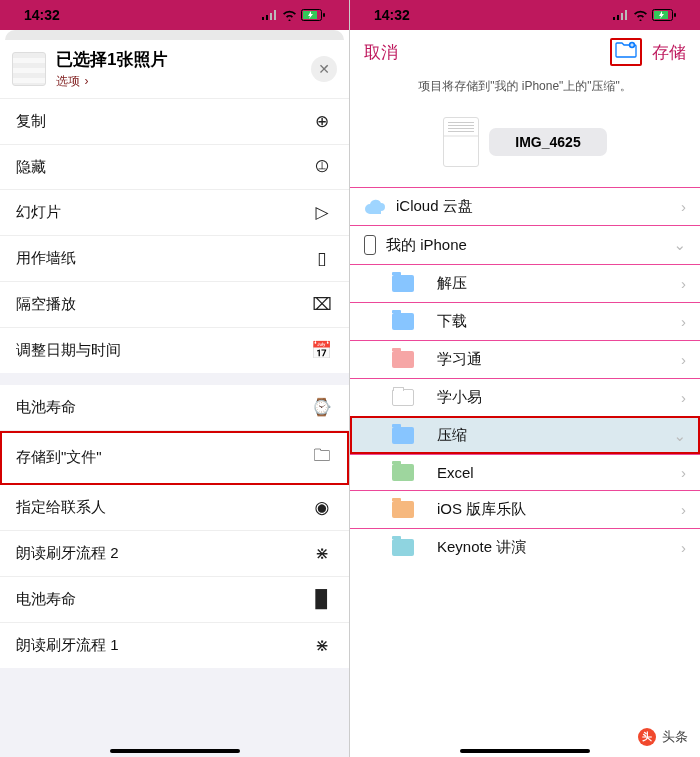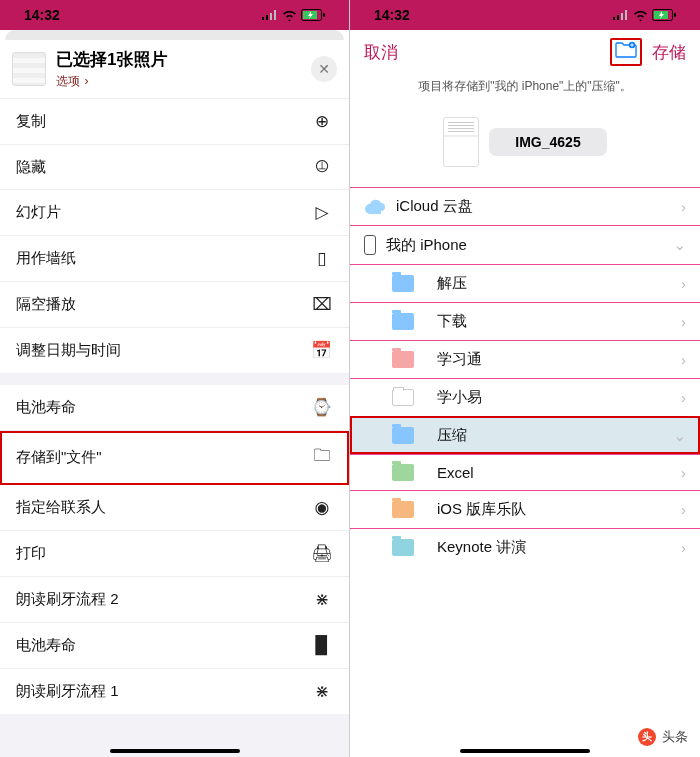--- a/index.html
+++ b/index.html
@@ -215,24 +215,20 @@
         </div>
         <div class="row row-highlight">
           <span>存储到"文件"</span>
           <span class="ico">🗀</span>
         </div>
         <div class="row">
           <span>指定给联系人</span>
           <span class="ico">◉</span>
         </div>
         <div class="row">
-          <span>打印</span>
-          <span class="ico">🖨</span>
-        </div>
-        <div class="row">
           <span>朗读刷牙流程 2</span>
           <span class="ico">⋇</span>
         </div>
         <div class="row">
           <span>电池寿命</span>
           <span class="ico">▉</span>
         </div>
         <div class="row">
           <span>朗读刷牙流程 1</span>
           <span class="ico">⋇</span>

